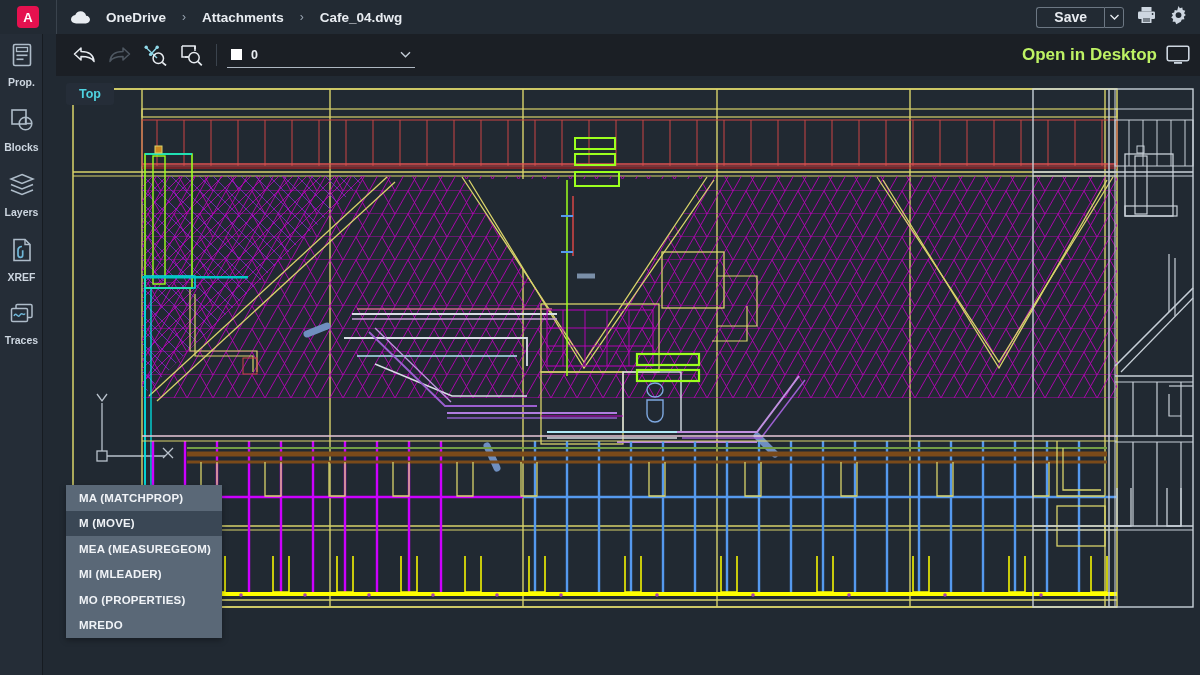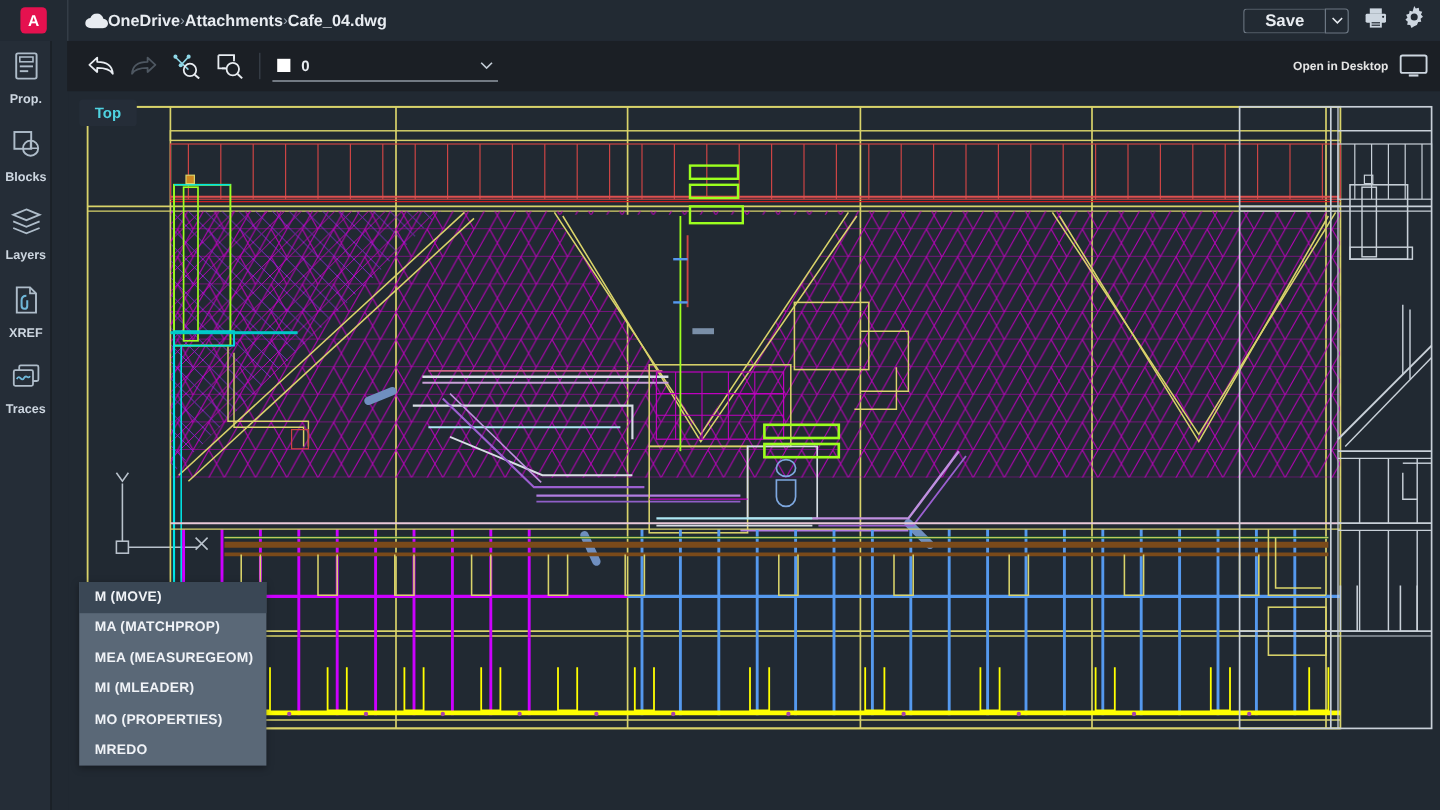--- a/index.html
+++ b/index.html
@@ -27,21 +27,21 @@
   #logo {
     width: 22px; height: 22px; border-radius: 4px;
     background: #e5114f;
     color: #fff; font-size: 13px; font-weight: bold;
     display: flex; align-items: center; justify-content: center;
   }
   #header-divider {
     width: 1px; height: 34px; background: #3a434d; flex: 0 0 auto;
   }
   #breadcrumb {
-    display: flex; align-items: center; gap: 0;
+    display: flex; align-items: center; gap: 16px;
     padding-left: 14px;
     color: #e8ecf1; font-size: 13.5px; font-weight: bold;
   }
   .crumb-sep { color: #98a3b0; font-weight: normal; font-size: 12px; }
   #cloud-icon { display: flex; align-items: center; }
 
   #header-right {
     margin-left: auto; display: flex; align-items: center;
     gap: 13px; padding-right: 12px;
   }
@@ -100,21 +100,21 @@
   }
   #layer-swatch {
     width: 11px; height: 11px; background: #ffffff; flex: 0 0 auto;
   }
   #layer-value { color: #e8ecf1; font-size: 12.5px; font-weight: bold; flex: 1; }
 
   #open-desktop {
     margin-left: auto; display: flex; align-items: center; gap: 9px;
     padding-right: 10px;
   }
-  #open-desktop-label { color: #e5e5e5; font-size: 10px; font-weight: bold; }
+  #open-desktop-label { color: #bef264; font-size: 17px; font-weight: bold; }
 
   
   #view-tab {
     position: absolute; left: 66px; top: 83px;
     padding: 4px 13px; border-radius: 3px;
     background: #252d38;
     color: #4fd2e0; font-size: 12.5px; font-weight: bold;
     z-index: 20;
   }
 
@@ -670,19 +670,19 @@
     <path d="M1112 310 H1136" stroke-width="1.2"></path>
     <path d="M1112 318 V340 H1124" stroke-width="1.2"></path>
 
     <path d="M1060 412 V450 H1074 V412" stroke-width="1.3"></path>
     <path d="M1110 412 V450 H1124 V412" stroke-width="1.3"></path>
   </g>
 </svg>
 </div>
 
 <div id="cmd-dropdown">
+  <div class="cmd-item">MA (MATCHPROP)</div>
   <div class="cmd-item selected">M (MOVE)</div>
-  <div class="cmd-item">MA (MATCHPROP)</div>
   <div class="cmd-item">MEA (MEASUREGEOM)</div>
   <div class="cmd-item">MI (MLEADER)</div>
   <div class="cmd-item">MO (PROPERTIES)</div>
   <div class="cmd-item">MREDO</div>
 </div>
 
 </body></html>

